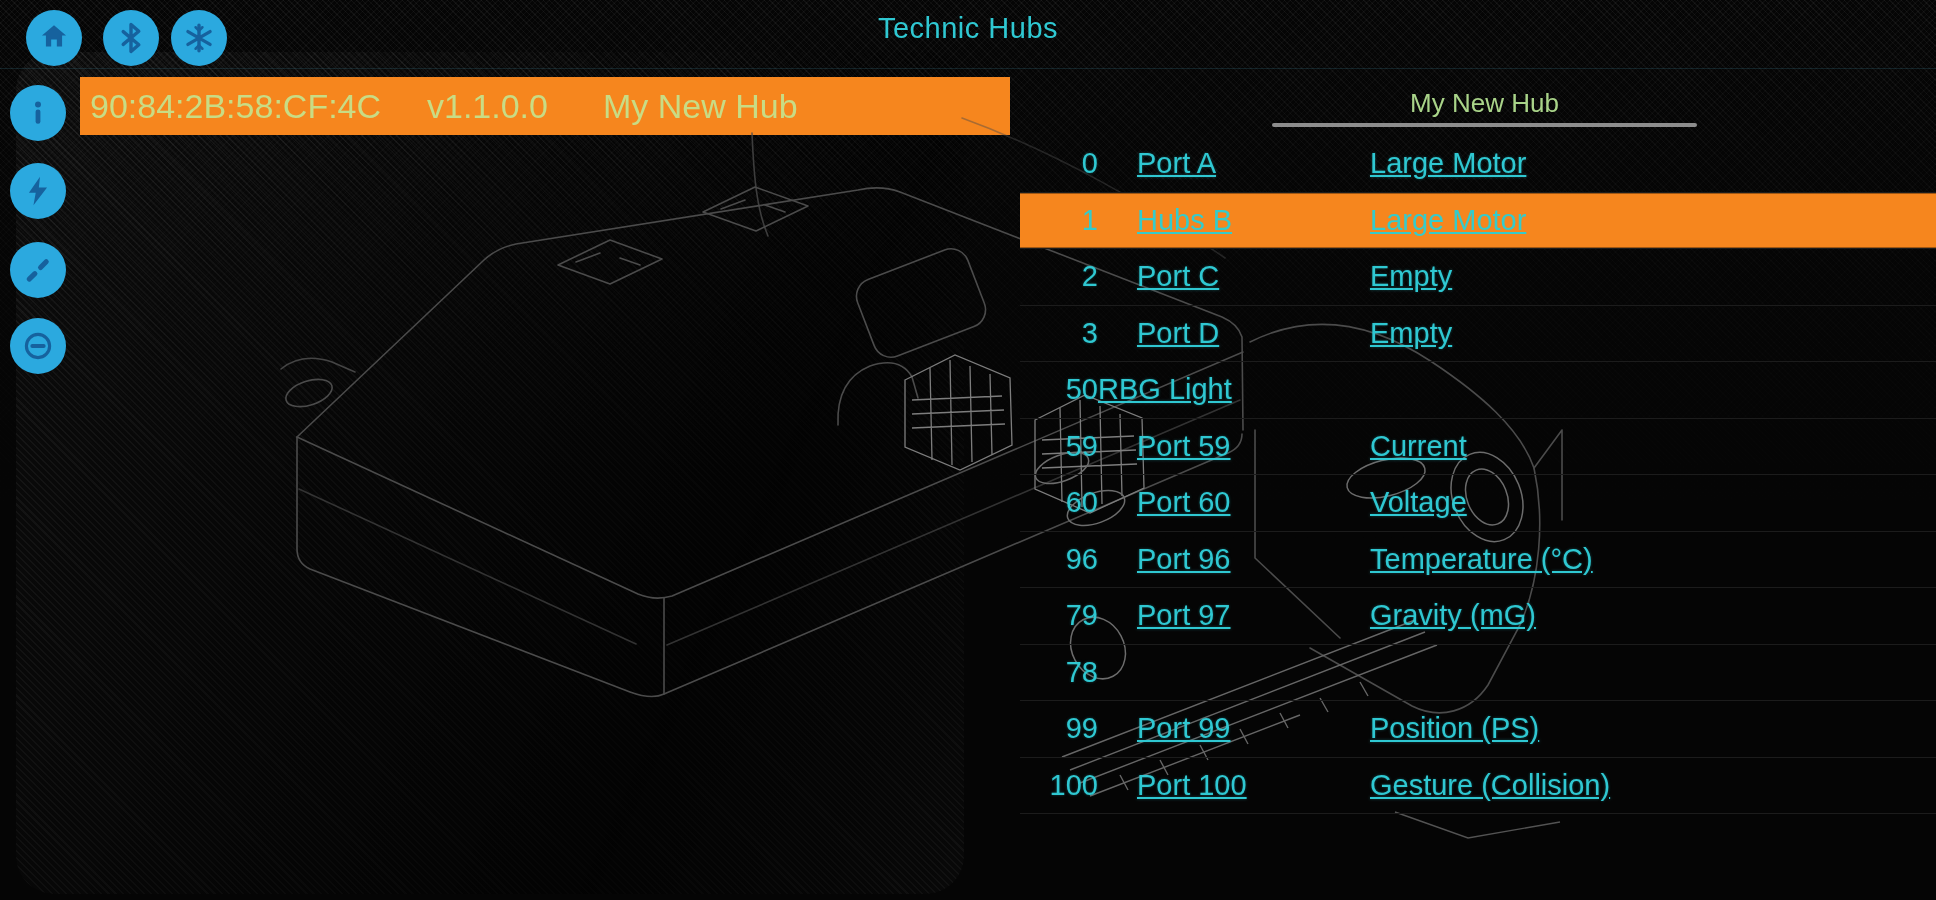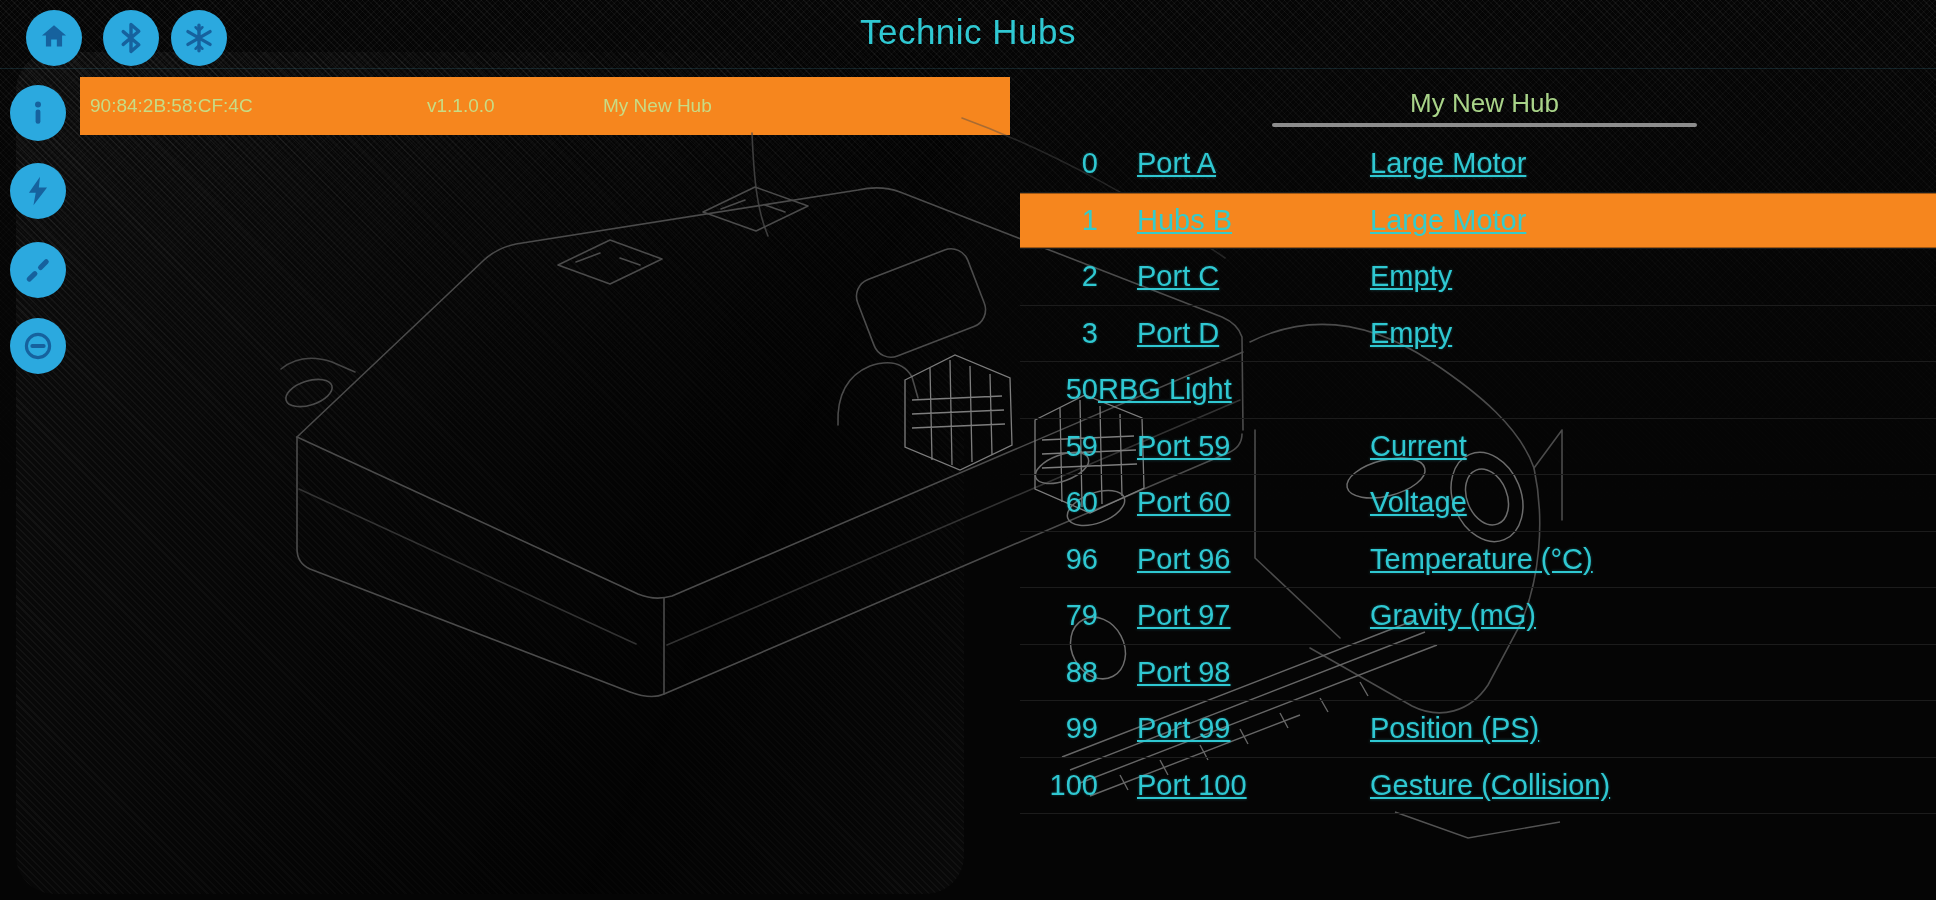--- a/index.html
+++ b/index.html
@@ -18,39 +18,39 @@
     background:
       linear-gradient(115deg, rgba(0,0,0,0) 0%, rgba(0,0,0,0.45) 38%, rgba(0,0,0,0.78) 72%, rgba(0,0,0,0.5) 90%, rgba(0,0,0,0.25) 100%),
       repeating-linear-gradient(45deg, #181818 0 1.5px, #0b0b0b 1.5px 5px),
       repeating-linear-gradient(135deg, rgba(255,255,255,0.03) 0 1.5px, transparent 1.5px 5px),
       #0c0c0c;}
   .top-hairline{position:absolute;left:0;top:68px;width:100%;height:1px;
     background:rgba(44,90,104,0.35);pointer-events:none;}
 
   
   .app-title{position:absolute;left:0;top:12px;width:1936px;text-align:center;
-    font-size:35px;color:#2FC8D2;letter-spacing:0.5px;}
+    font-size:29px;color:#2FC8D2;letter-spacing:0.5px;}
 
   
   .icon-btn{position:absolute;width:56px;height:56px;border-radius:50%;
     background:#2BA9DF;display:flex;align-items:center;justify-content:center;
     cursor:pointer;}
   .icon-btn svg{width:34px;height:34px;display:block;}
   #btn-home{left:26px;top:10px;}
   #btn-bluetooth{left:103px;top:10px;}
   #btn-settings{left:171px;top:10px;}
   #btn-info{left:10px;top:85px;}
   #btn-power{left:10px;top:163px;}
   #btn-connect{left:10px;top:242px;}
   #btn-remove{left:10px;top:318px;}
 
   
   .hub-bar{position:absolute;left:80px;top:77px;width:930px;height:58px;
     background:#F6861E;cursor:pointer;}
-  .hub-bar span{position:absolute;top:0;line-height:58px;font-size:19px;
+  .hub-bar span{position:absolute;top:0;line-height:58px;font-size:34px;
     color:#C8DC85;white-space:nowrap;}
   .hub-bar .mac{left:10px;}
   .hub-bar .ver{left:347px;}
   .hub-bar .name{left:523px;}
 
   
   .wireframe{position:absolute;left:0;top:0;pointer-events:none;}
 
   
   .list-header{position:absolute;left:1272px;top:88px;width:425px;
@@ -245,22 +245,21 @@
       <span class="pval">Temperature (°C)</span>
     </div>
 
     <div class="port-row">
       <span class="num">79</span>
       <span class="pname">Port 97</span>
       <span class="pval">Gravity (mG)</span>
     </div>
 
     <div class="port-row">
-      <span class="num">88</span>
-      <span class="pname">Port 98</span>
+      <span class="num">78</span>
     </div>
 
     <div class="port-row">
       <span class="num">99</span>
       <span class="pname">Port 99</span>
       <span class="pval">Position (PS)</span>
     </div>
 
     <div class="port-row">
       <span class="num">100</span>

